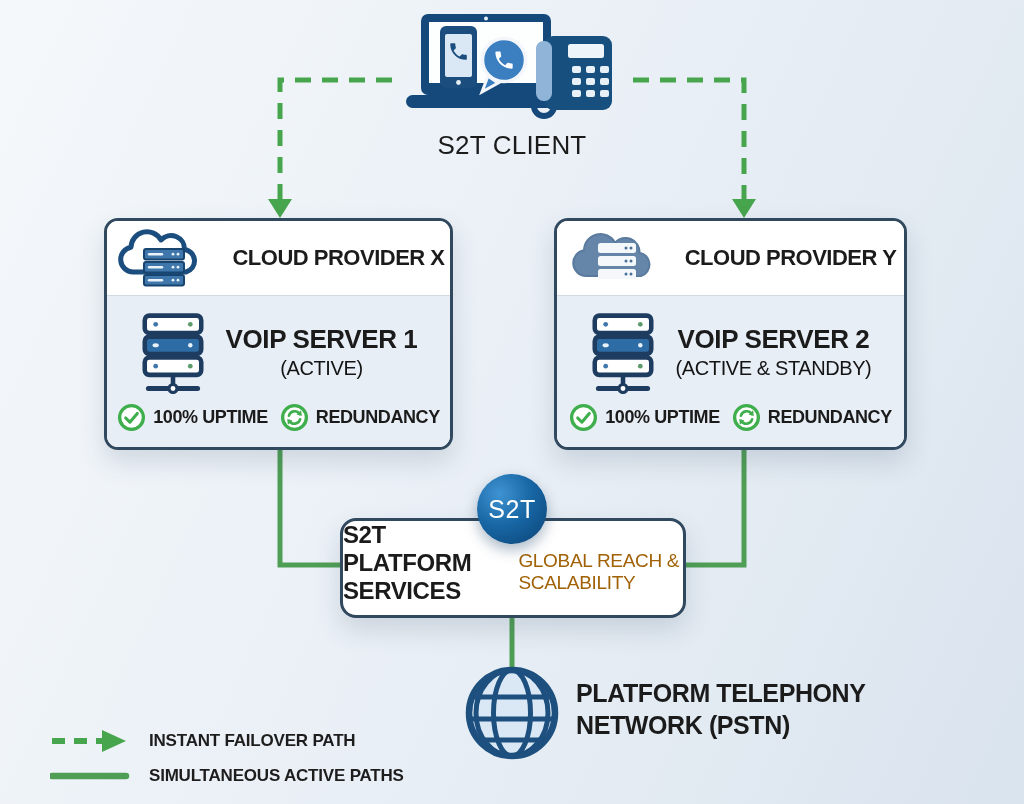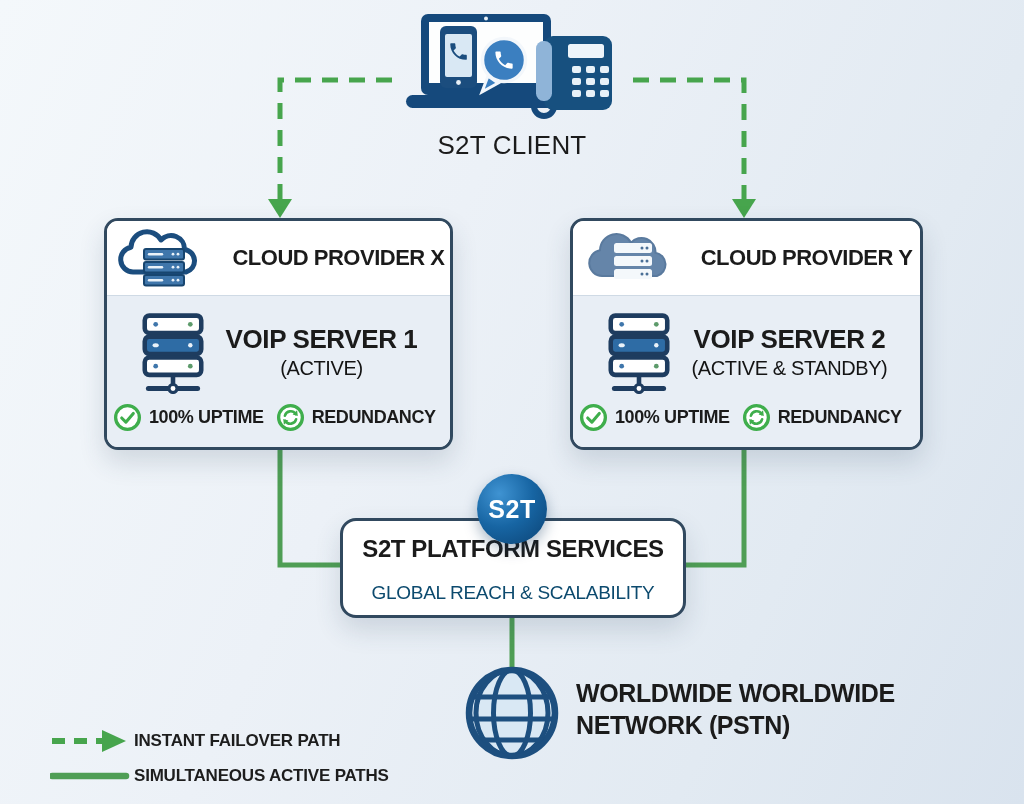--- a/index.html
+++ b/index.html
@@ -10,57 +10,57 @@
   }
   svg{display:block}
   .connectors{position:absolute;inset:0;z-index:1}
 
   
   .card{
     position:absolute;z-index:2;background:#fff;border:3px solid #31495f;border-radius:14px;
     box-shadow:0 12px 26px rgba(44,66,96,.16);display:flex;flex-direction:column;overflow:hidden;
   }
   .card-x{left:104px;top:218px;width:343px;height:226px}
-  .card-y{left:570px;top:218px;width:347px;height:226px}
+  .card-y{left:554px;top:218px;width:347px;height:226px}
   .card-header{flex:0 0 74px;display:flex;align-items:center;justify-content:center;gap:28px;background:#fff}
   .card-title{font-size:22px;font-weight:bold;letter-spacing:-.5px;white-space:nowrap}
   .card-body{flex:1;background:#e8eef5;border-top:1px solid #cfdae5;display:flex;flex-direction:column}
   .server-row{flex:1;display:flex;align-items:center;justify-content:center;gap:20px;padding-top:6px}
   .server-text{text-align:center}
   .server-name{font-size:26px;font-weight:bold;letter-spacing:-.4px;line-height:1.12;white-space:nowrap}
   .server-mode{font-size:20px;font-weight:normal;color:#141414;margin-top:2px;white-space:nowrap;letter-spacing:-.4px}
-  .badges{display:flex;align-items:center;gap:12px;padding:0 6px 15px}
+  .badges{display:flex;justify-content:center;align-items:center;gap:12px;padding:0 6px 15px}
   .badge{display:flex;align-items:center;gap:7px;font-size:18px;font-weight:bold;letter-spacing:-.4px;white-space:nowrap}
 
   
   .platform-card{
     position:absolute;left:340px;top:518px;width:346px;height:100px;z-index:2;background:#fff;
     border:3px solid #31495f;border-radius:16px;box-shadow:0 12px 26px rgba(44,66,96,.16);
-    display:flex;flex-direction:column;align-items:center;justify-content:flex-end;padding-bottom:11px;box-sizing:border-box;
+    display:flex;flex-direction:row;align-items:center;justify-content:flex-end;padding-bottom:11px;box-sizing:border-box;
   }
   .platform-title{font-size:24px;font-weight:bold;letter-spacing:-.4px}
-  .platform-subtitle{font-size:19px;color:#0c4a6e;margin-top:19px;letter-spacing:-.3px}
+  .platform-subtitle{font-size:19px;color:#a16207;margin-top:19px;letter-spacing:-.3px}
   .s2t-logo{
     position:absolute;left:477px;top:474px;width:70px;height:70px;border-radius:50%;z-index:3;
     background:radial-gradient(circle at 32% 28%,#3f93d2 0%,#1765a3 48%,#0b4273 100%);
-    color:#fff;display:flex;align-items:center;justify-content:center;font-size:25px;font-weight:bold;
+    color:#fff;display:flex;align-items:center;justify-content:center;font-size:25px;font-weight:normal;
     box-shadow:0 6px 14px rgba(15,55,95,.35);letter-spacing:.5px;
   }
 
   
   .client-art{position:absolute;left:396px;top:10px;z-index:2}
   .client-label{position:absolute;left:0;right:0;top:130px;text-align:center;font-size:26px;font-weight:normal;letter-spacing:.2px;z-index:2}
 
   
   .globe{position:absolute;left:463px;top:664px;z-index:2}
   .network-label{position:absolute;left:576px;top:677px;font-size:25px;font-weight:bold;line-height:32px;letter-spacing:-.4px;z-index:2}
 
   
   .legend{position:absolute;left:50px;top:727px;z-index:2;display:flex;flex-direction:column;gap:8px}
-  .legend-row{display:flex;align-items:center;gap:4px;height:27px}
+  .legend-row{display:flex;align-items:center;gap:19px;height:27px}
   .legend-label{font-size:17px;font-weight:600;letter-spacing:-.2px;color:#1d1d1d}
 </style>
 </head>
 <body>
 
 <div class="canvas">
 
   <svg class="connectors" width="1024" height="804" viewBox="0 0 1024 804">
 
     <g stroke="#47a54d" stroke-width="5" fill="none" stroke-dasharray="16 11">
@@ -271,21 +271,21 @@
     <circle cx="0" cy="0" r="43" fill="#d9e8f4" stroke="#1d4f7f" stroke-width="6.5"></circle>
     <g clip-path="url(#gclip)" stroke="#1d4f7f" stroke-width="5" fill="none">
       <ellipse cx="0" cy="0" rx="18.5" ry="43"></ellipse>
       <ellipse cx="0" cy="0" rx="36" ry="43"></ellipse>
       <line x1="-44" y1="-16" x2="44" y2="-16"></line>
       <line x1="-44" y1="6" x2="44" y2="6"></line>
       <line x1="-44" y1="27" x2="44" y2="27"></line>
     </g>
   </svg>
   <div class="network-label">
-    <div>WORLDWIDE WORLDWIDE</div>
+    <div>PLATFORM TELEPHONY</div>
     <div>NETWORK (PSTN)</div>
   </div>
 
   <div class="legend">
     <div class="legend-row">
       <svg width="80" height="26" viewBox="0 0 80 26">
         <line x1="2" y1="13" x2="52" y2="13" stroke="#47a54d" stroke-width="6" stroke-dasharray="13 9"></line>
         <polygon points="52,2 52,24 76,13" fill="#47a54d"></polygon>
       </svg>
       <span class="legend-label">INSTANT FAILOVER PATH</span>

